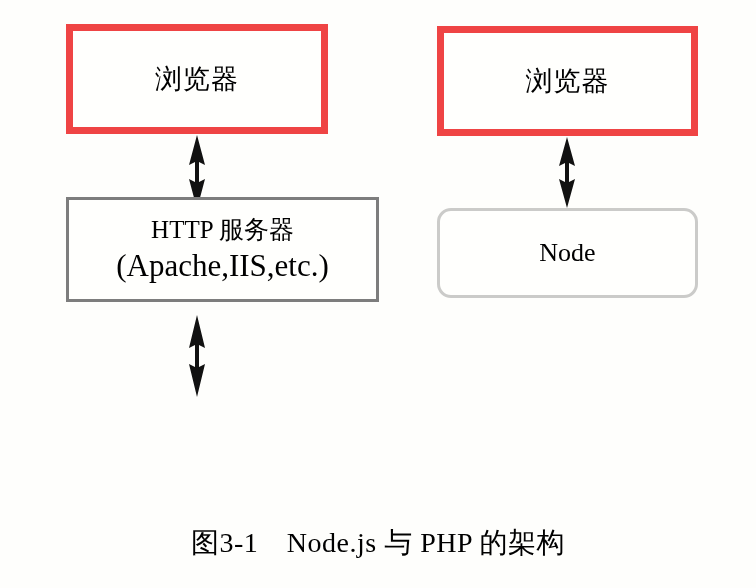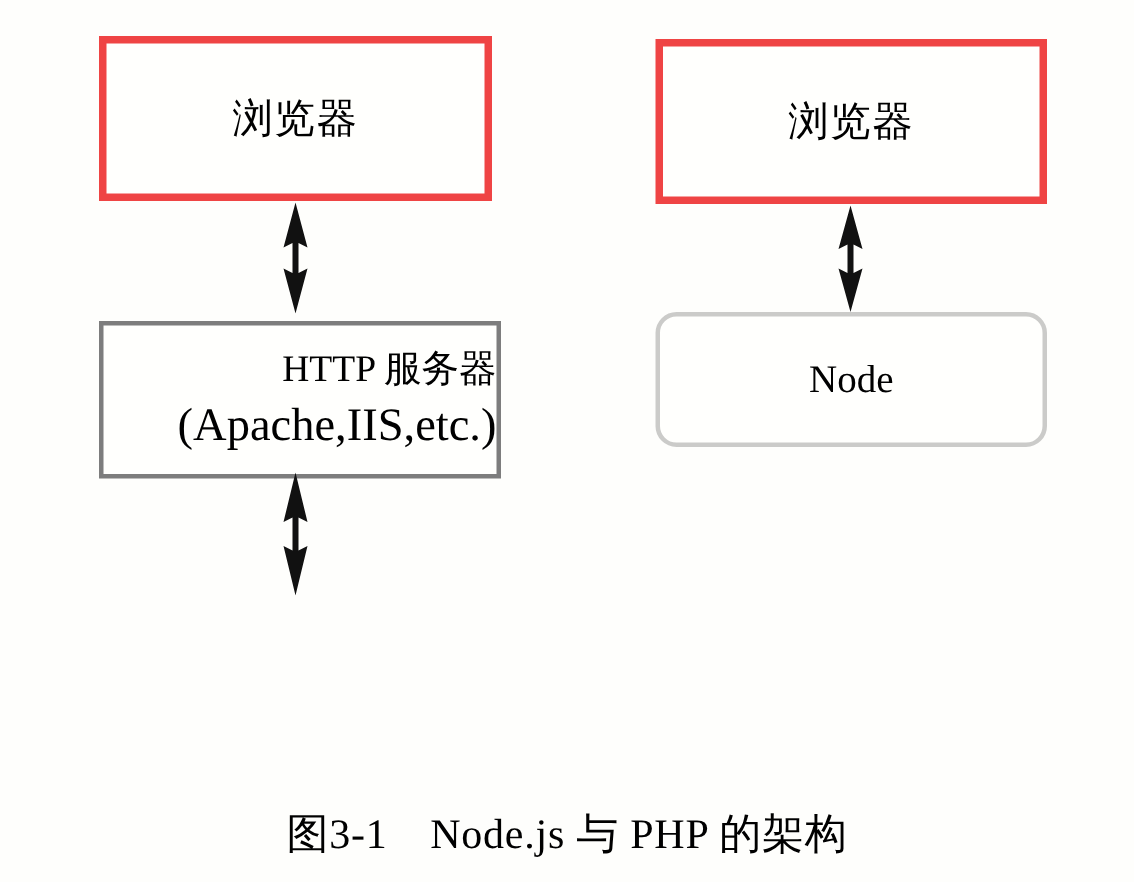--- a/index.html
+++ b/index.html
@@ -32,27 +32,27 @@
     justify-content: center;
     text-align: center;
     line-height: 1.28;
     white-space: nowrap;
   }
   .box .line {
     display: block;
   }
 
   
-  .border-mid   { border: 5px solid #ef4444; }
+  .border-mid   { border: 7px solid #ef4444; }
   .border-dark  { border: 3px solid #7d7d7d; }
   .border-light { border: 3px solid #cbcbc9; }
 
   
   #box-browser-left  { left: 66px;  top: 24px;  width: 262px; height: 110px; }
-  #box-http-server   { left: 66px;  top: 214px; width: 268px; height: 105px; align-items: flex-end; }
+  #box-http-server   { left: 66px;  top: 197px; width: 313px; height: 105px; }
   #box-php           { left: 67px;  top: 397px; width: 261px; height: 98px;  }
   #box-browser-right { left: 437px; top: 26px;  width: 261px; height: 110px; }
   #box-node          { left: 437px; top: 208px; width: 261px; height: 90px; border-radius: 14px; }
 
   
   .t-cn   { font-size: 27px; letter-spacing: 1px; }
   .t-mix  { font-size: 25px; }
   .t-sub  { font-size: 31px; }
   .t-en   { font-size: 26px; }
 
@@ -70,21 +70,20 @@
   
   #caption {
     position: absolute;
     left: 0;
     top: 524px;
     width: 756px;
     text-align: center;
     font-size: 28px;
     letter-spacing: 0.5px;
     white-space: pre;
-    margin-top: 13px;
   }
 </style>
 </head>
 <body>
 
 <div id="diagram">
 
   <div class="box border-mid t-cn" id="box-browser-left">
     <span class="line">浏览器</span>
   </div>

